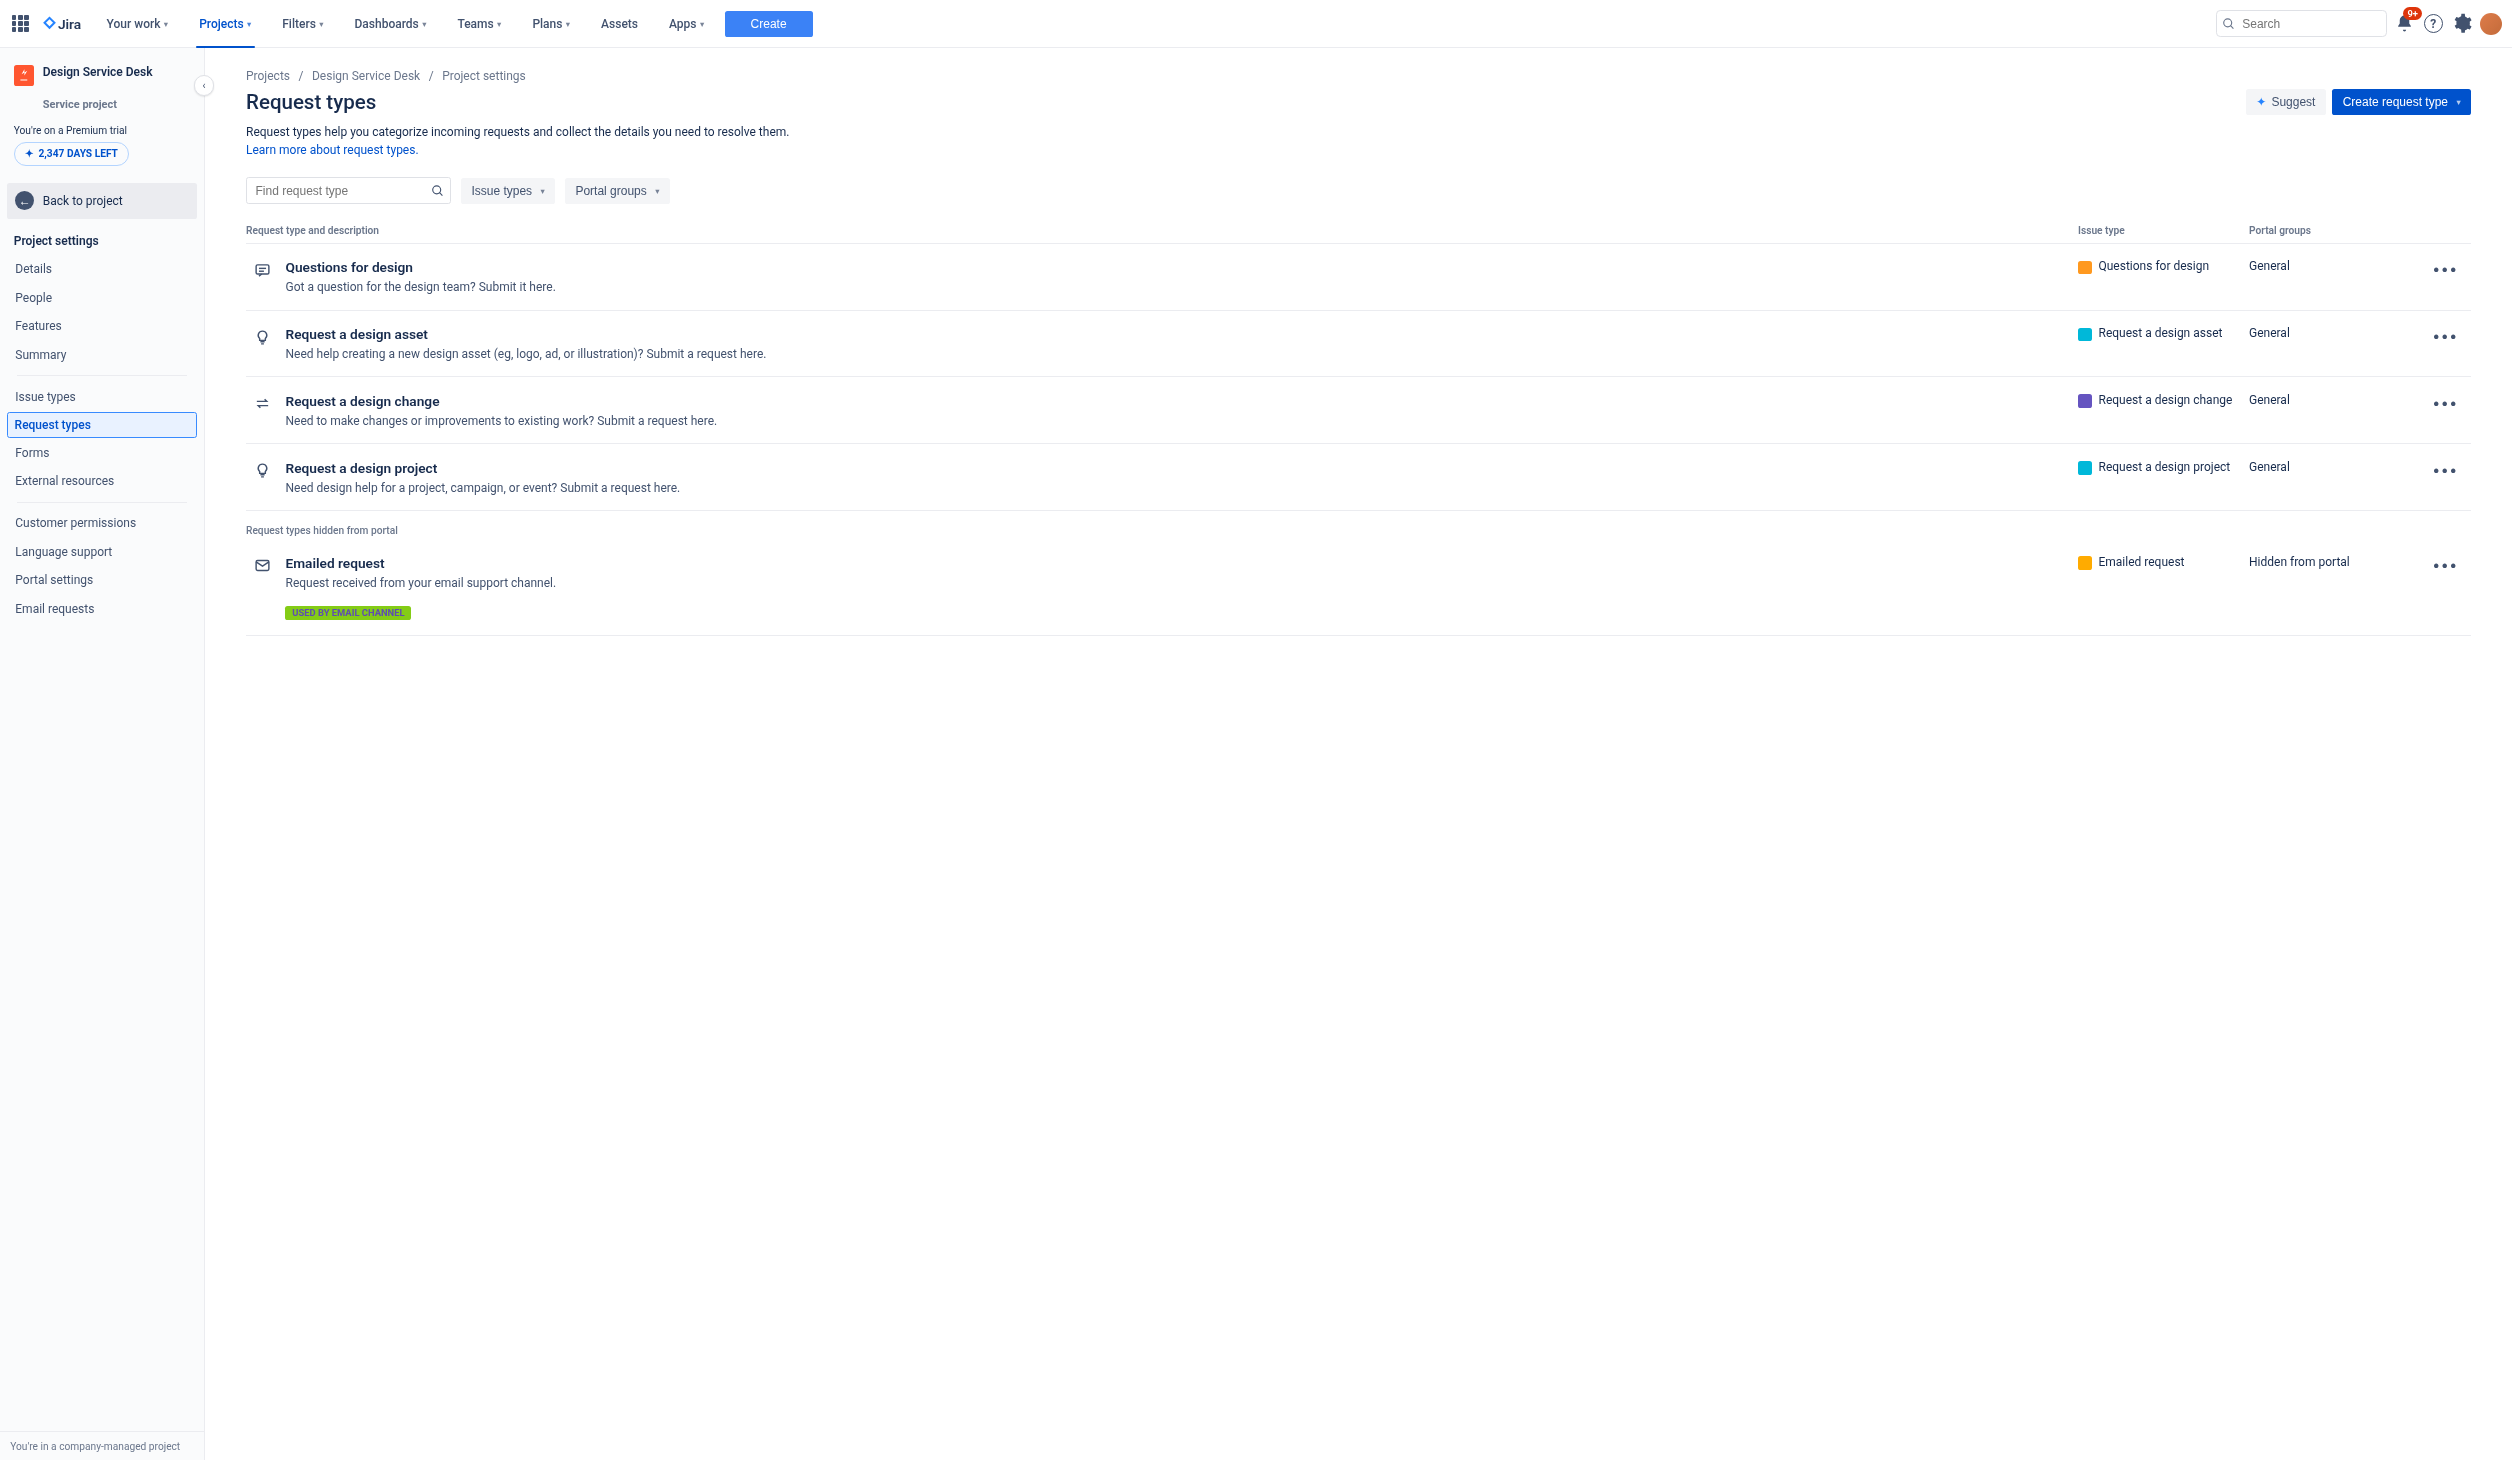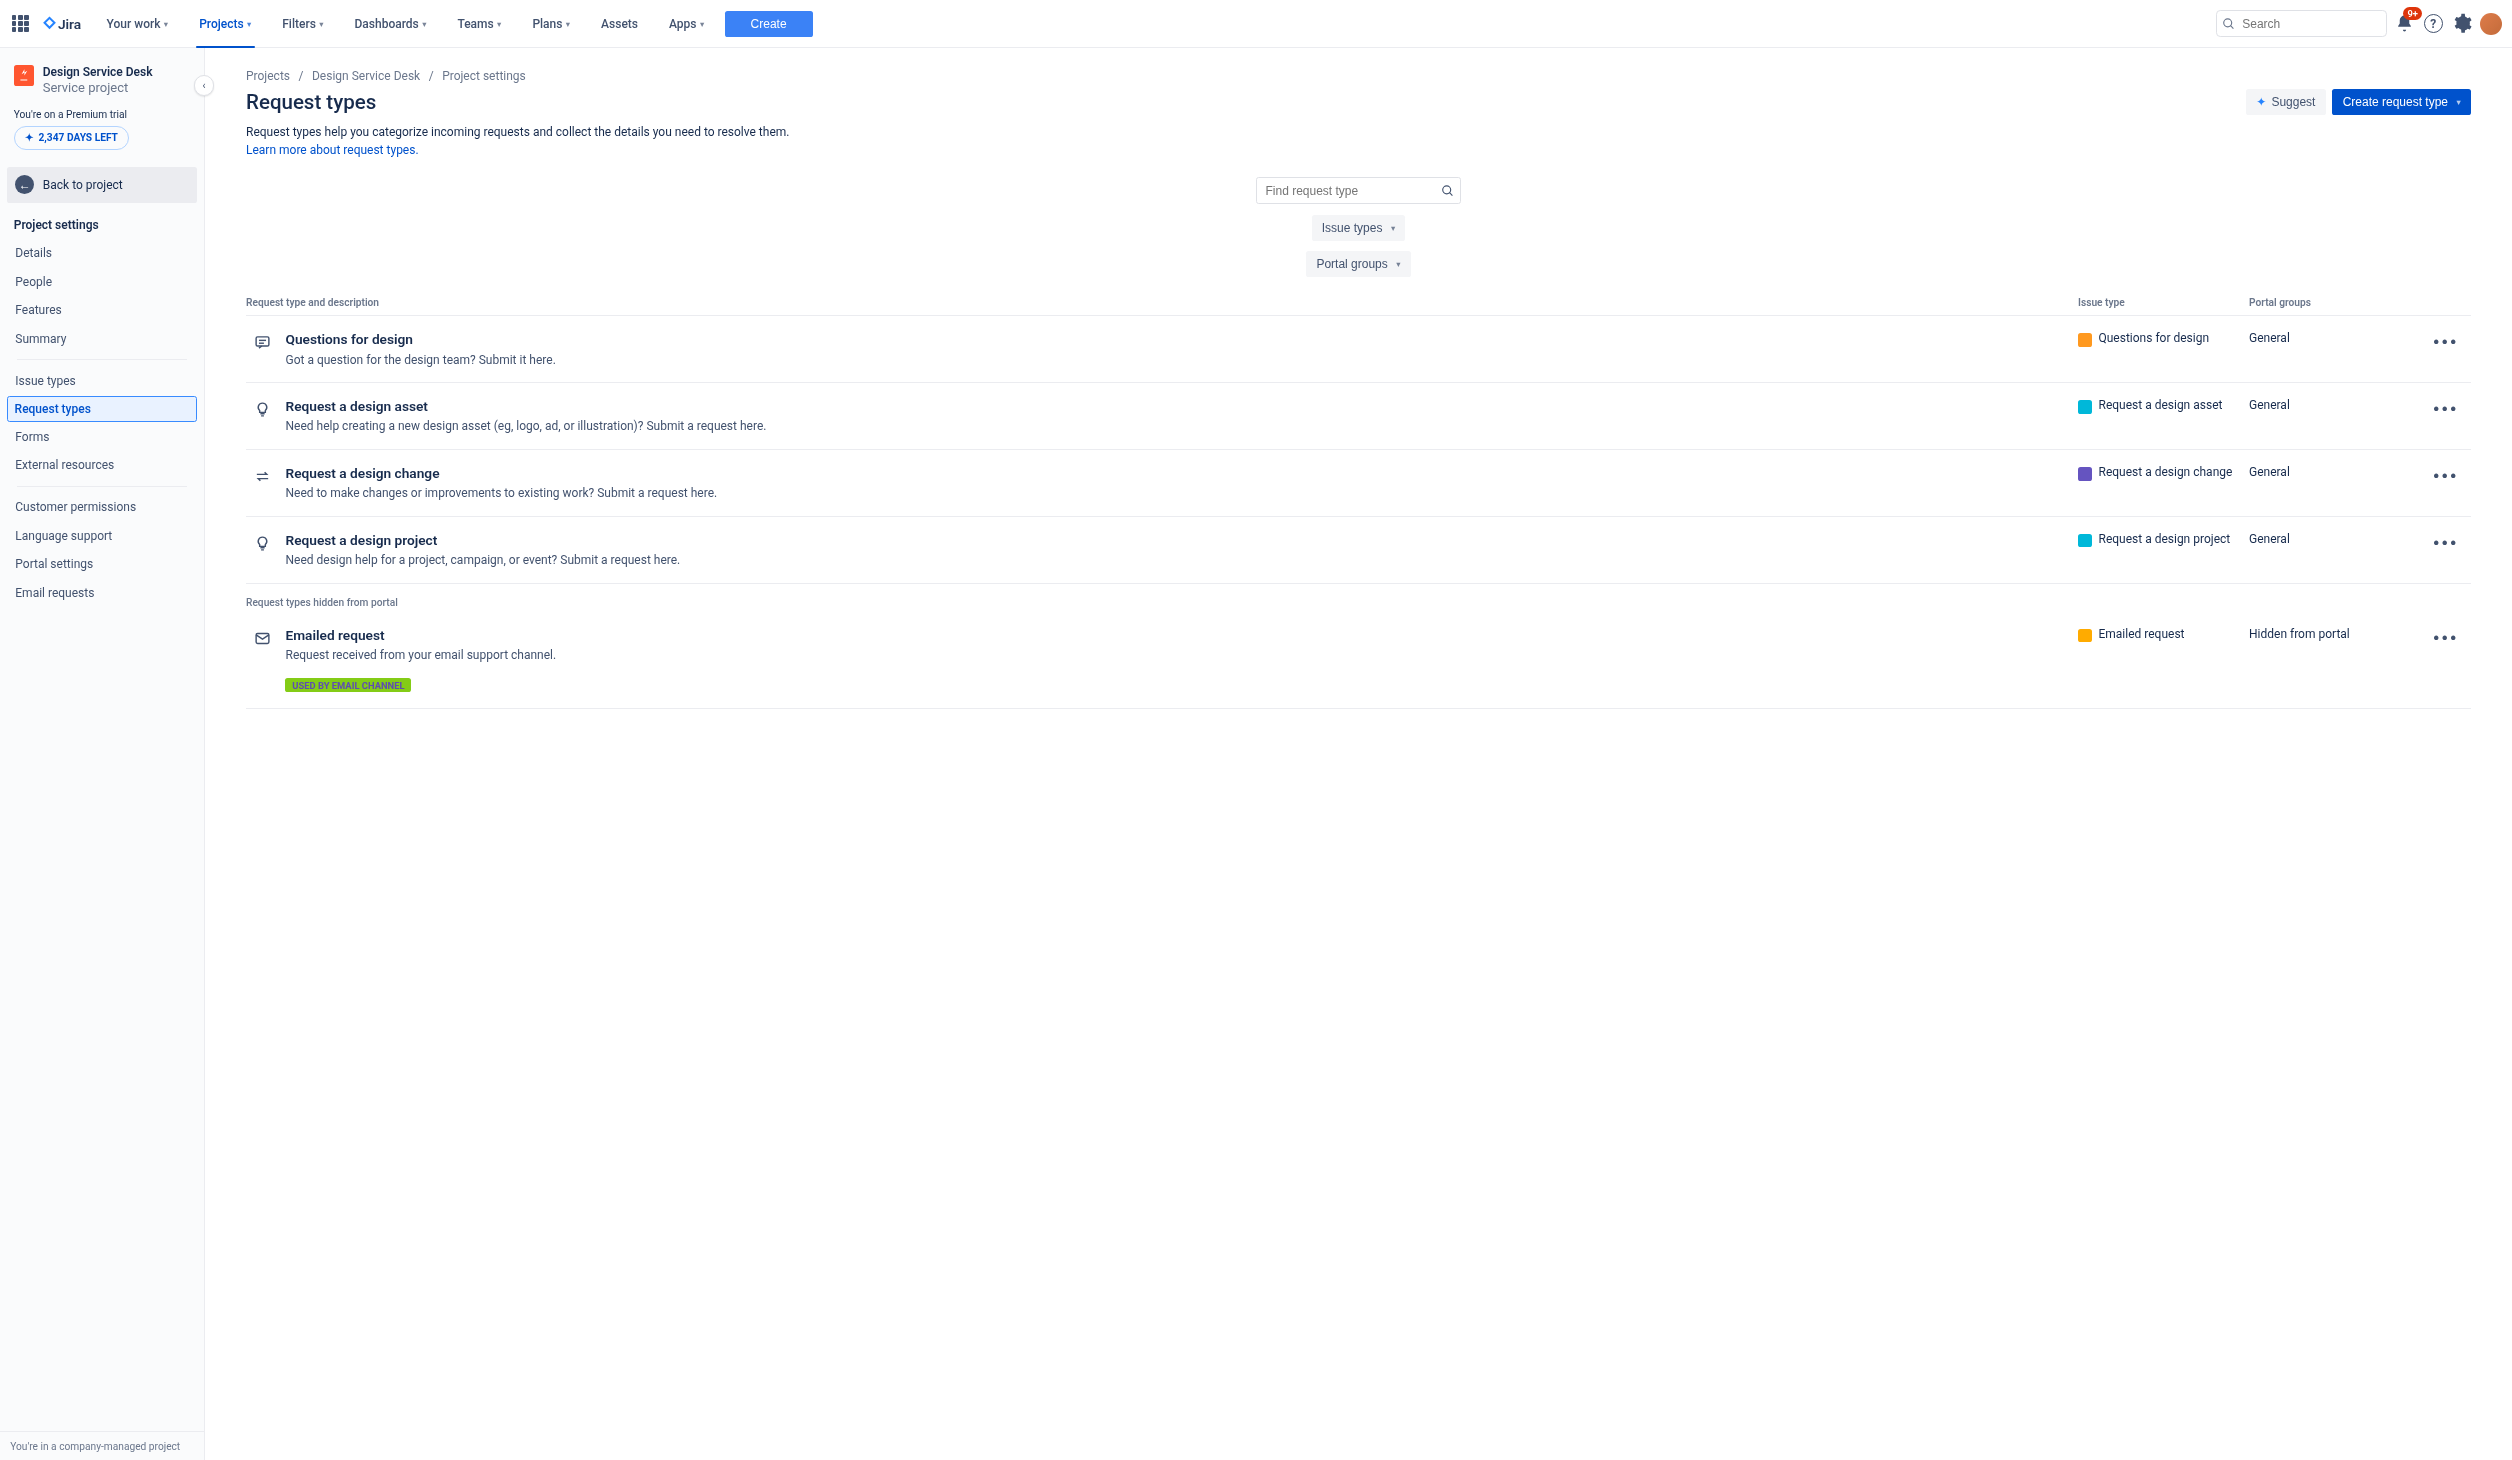--- a/index.html
+++ b/index.html
@@ -37,21 +37,21 @@
 .top-icon { width:22px; height:22px; display:flex; align-items:center; justify-content:center; color:#42526E; cursor:pointer; border-radius:50%; }
 .help-icon { border:1.7px solid #42526E; border-radius:50%; width:19px; height:19px; display:flex; align-items:center; justify-content:center; font-weight:bold; font-size:12px; }
 .avatar { width:22px; height:22px; border-radius:50%; background:linear-gradient(135deg,#de7c4a,#c36b3a); }
 
 .layout { display:flex; height:calc(100vh - 48px); }
 .sidebar { width:205px; border-right:0.9px solid #ebecf0; background:#FAFBFC; display:flex; flex-direction:column; position:relative; }
 .collapse-btn { position:absolute; right:-10.2px; top:27px; width:20.5px; height:20.5px; background:#fff; border:0.9px solid #DFE1E6; border-radius:50%; display:flex; align-items:center; justify-content:center; cursor:pointer; box-shadow:0 0.9px 1.7px rgba(0,0,0,0.1); font-size:10.2px; color:#42526E; }
 .project-header { padding:17px 13.7px 6.8px; display:flex; gap:8.5px; }
 .project-icon { width:20.5px; height:20.5px; background:#FF5630; border-radius:2.6px; display:flex; align-items:center; justify-content:center; color:#fff; flex-shrink:0; }
 .project-name { font-weight:600; font-size:12px; color:#172B4D; }
-.project-sub { font-size:13px; color:#6B778C; margin-top:1px; }
+.project-sub { font-size:11px; color:#6B778C; margin-top:19px;font-weight:bold; }
 .trial-box { padding:6.8px 13.7px 13.7px; }
 .trial-label { font-size:10.2px; font-weight:400; color:#172B4D; margin-bottom:6.8px; }
 .trial-pill { display:inline-flex; align-items:center; gap:5.1px; border:0.9px solid #B3D4FF; border-radius:13.7px; padding:5.1px 10.2px; color:#0052CC; font-size:10.2px; font-weight:700; cursor:pointer; }
 .back-row { margin:3.4px 6.8px 8.5px; padding:8.5px; background:#EBECF0; border-radius:2.6px; display:flex; align-items:center; gap:8.5px; cursor:pointer; }
 .back-arrow { width:19px; height:19px; background:#42526E; border-radius:50%; display:flex; align-items:center; justify-content:center; color:#fff; font-size:12px; }
 .side-heading { padding:6.8px 13.7px; font-weight:600; font-size:12px; color:#172B4D; }
 .side-nav { padding:0 6.8px; }
 .side-item { padding:6.8px 8.5px; border-radius:2.6px; color:#42526E; cursor:pointer; font-size:12px; margin:0.9px 0; }
 .side-item.selected { background:#E9F2FF; color:#0052CC; font-weight:500; border:1.7px solid #388BFF; padding:5.1px 6.8px; }
 .side-divider { height:0.9px; background:#ebecf0; margin:6.8px 10.2px; }
@@ -61,21 +61,21 @@
 .breadcrumb { display:flex; align-items:center; gap:8.5px; font-size:12px; color:#6B778C; margin-bottom:6.8px; }
 .breadcrumb span { cursor:pointer; }
 .bc-sep { color:#6B778C; }
 .page-header-row { display:flex; align-items:center; justify-content:space-between; margin-bottom:10.2px; }
 .page-title { font-size:20.5px; font-weight:500; color:#172B4D; }
 .header-actions { display:flex; gap:6.8px; }
 .suggest-btn { background:#F4F5F7; color:#42526E; padding:6px 10.2px; border-radius:2.6px; font-weight:500; cursor:pointer; border:none; font-size:12px; display:flex; align-items:center; gap:5.1px; }
 .create-rt-btn { background:#0052CC; color:#fff; padding:6px 10.2px; border-radius:2.6px; font-weight:500; cursor:pointer; border:none; font-size:12px; display:flex; align-items:center; gap:8.5px; }
 .desc { font-size:12px; color:#172B4D; margin-bottom:3.4px; }
 .desc-link { color:#0052CC; cursor:pointer; }
-.filters-row { display:flex; gap:10.2px; margin:20.5px 0 13.7px; align-items:center;flex-direction:column; }
+.filters-row { display:flex; gap:10.2px; margin:20.5px 0 13.7px; align-items:center; }
 .find-wrap { position:relative; }
 .find-input { width:205px; height:27px; border:1.7px solid #DFE1E6; border-radius:2.6px; padding:0 27px 0 8.5px; font-size:12px; }
 .find-icon { position:absolute; right:6.8px; top:50%; transform:translateY(-50%); color:#42526E; }
 .filter-btn { background:#F4F5F7; padding:6px 10.2px; border-radius:2.6px; cursor:pointer; border:none; font-size:12px; display:flex; align-items:center; gap:8.5px; color:#42526E; font-weight:500; }
 
 .table-header { display:grid; grid-template-columns: 1fr 171px 171px 51px; padding:6.8px 0; font-size:10.2px; font-weight:600; color:#6B778C; border-bottom:1.7px solid #ebecf0; }
 .rt-row { display:grid; grid-template-columns: 1fr 171px 171px 51px; padding:15.4px 0; border-bottom:0.9px solid #ebecf0; align-items:start; }
 .rt-name-cell { display:flex; gap:13.7px; padding-left:6.8px; }
 .rt-icon { width:19px; height:19px; flex-shrink:0; display:flex; align-items:center; justify-content:center; color:#42526E; margin-top:1.7px; }
 .rt-name { font-weight:600; font-size:13.7px; color:#172B4D; cursor:pointer; margin-bottom:5.1px; }

